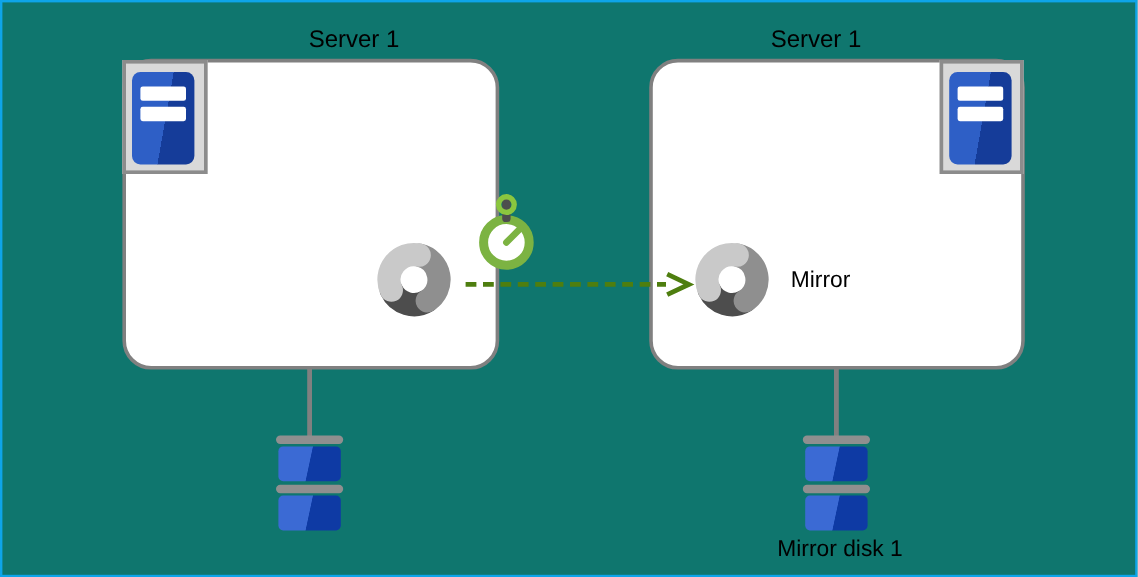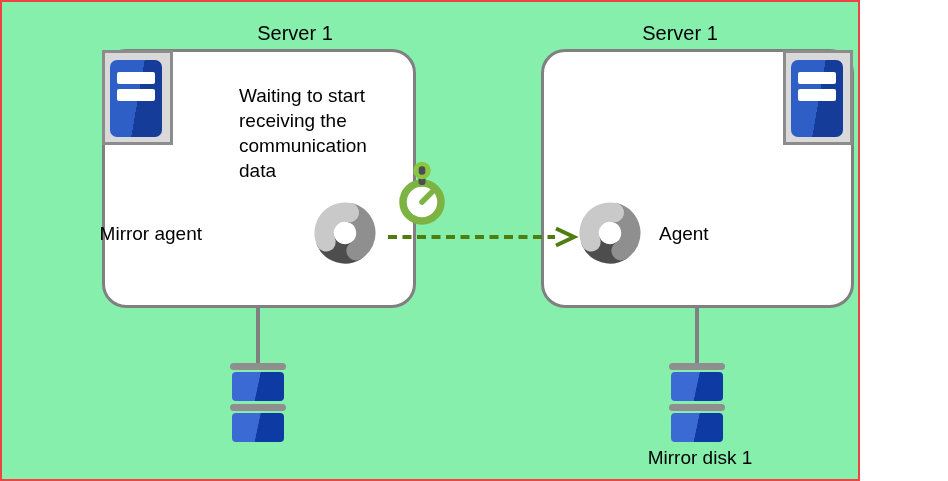--- a/index.html
+++ b/index.html
@@ -1,18 +1,18 @@
 <!DOCTYPE html>
 <html><head>
 <meta charset="utf-8">
 <style>
   html,body { margin:0; padding:0; background:#fff; }
   .canvas {
-    position:relative; width:860px; height:481px; box-sizing:border-box;
-    background:#86efac; border:2px solid #ef4444; overflow:hidden;
+    position:relative; width:948px; height:481px; box-sizing:border-box;
+    background:#0f766e; border:2px solid #0ea5e9; overflow:hidden;
     font-family:"Liberation Sans", sans-serif; color:#000;
   }
   .title { position:absolute; top:20px; font-size:20px; transform:translateX(-50%); white-space:nowrap; }
   .server-box {
     position:absolute; top:47px; height:259px; box-sizing:border-box;
     border:3px solid #808080; border-radius:24px; background:#fff;
   }
   #box1 { left:100px; width:314px; }
   #box2 { left:539px; width:313px; }
 
@@ -76,24 +76,22 @@
       <div class="machine-slot s2"></div>
     </div>
   </div>
   <div class="machine-frame" id="machine2">
     <div class="machine-body">
       <div class="machine-slot s1"></div>
       <div class="machine-slot s2"></div>
     </div>
   </div>
 
-  <div class="status-text">Waiting to start receiving the communication data</div>
 
-  <div class="agent-label" id="mirror-agent-label">Mirror agent</div>
-  <div class="agent-label" id="agent-label">Agent</div>
+  <div class="agent-label" id="agent-label">Mirror</div>
 
   <svg class="donut" id="donut1" viewBox="-33 -33 66 66">
     <g fill="none" stroke-width="20" stroke-linecap="round">
       <path d="M -19.49 9.09 A 21.5 21.5 0 0 0 11.39 18.23" stroke="#4d4d4d"></path>
       <path d="M 11.39 18.23 A 21.5 21.5 0 0 0 4.47 -21.03" stroke="#8f8f8f"></path>
       <path d="M 4.47 -21.03 A 21.5 21.5 0 0 0 -19.49 9.09" stroke="#c9c9c9"></path>
     </g>
   </svg>
   <svg class="donut" id="donut2" viewBox="-33 -33 66 66">
     <g fill="none" stroke-width="20" stroke-linecap="round">

